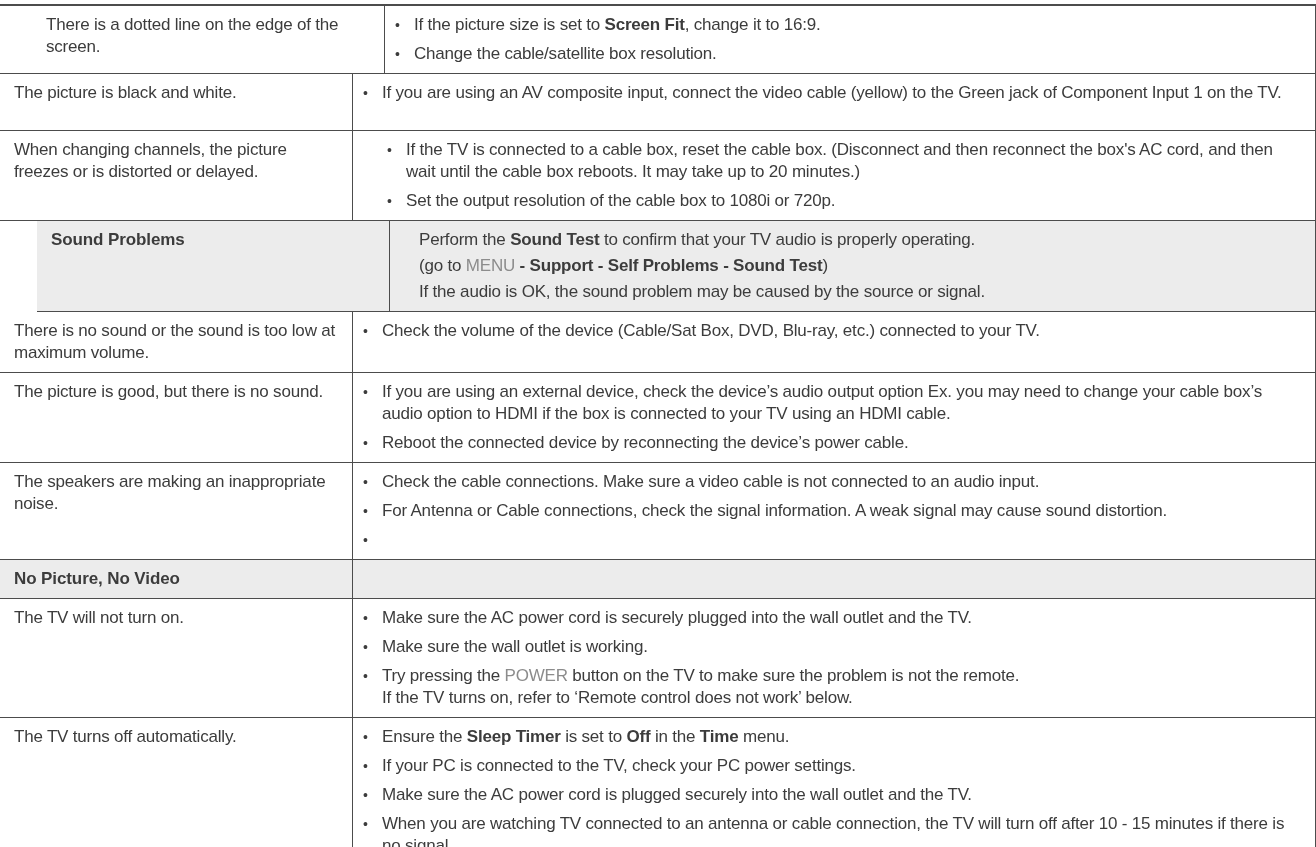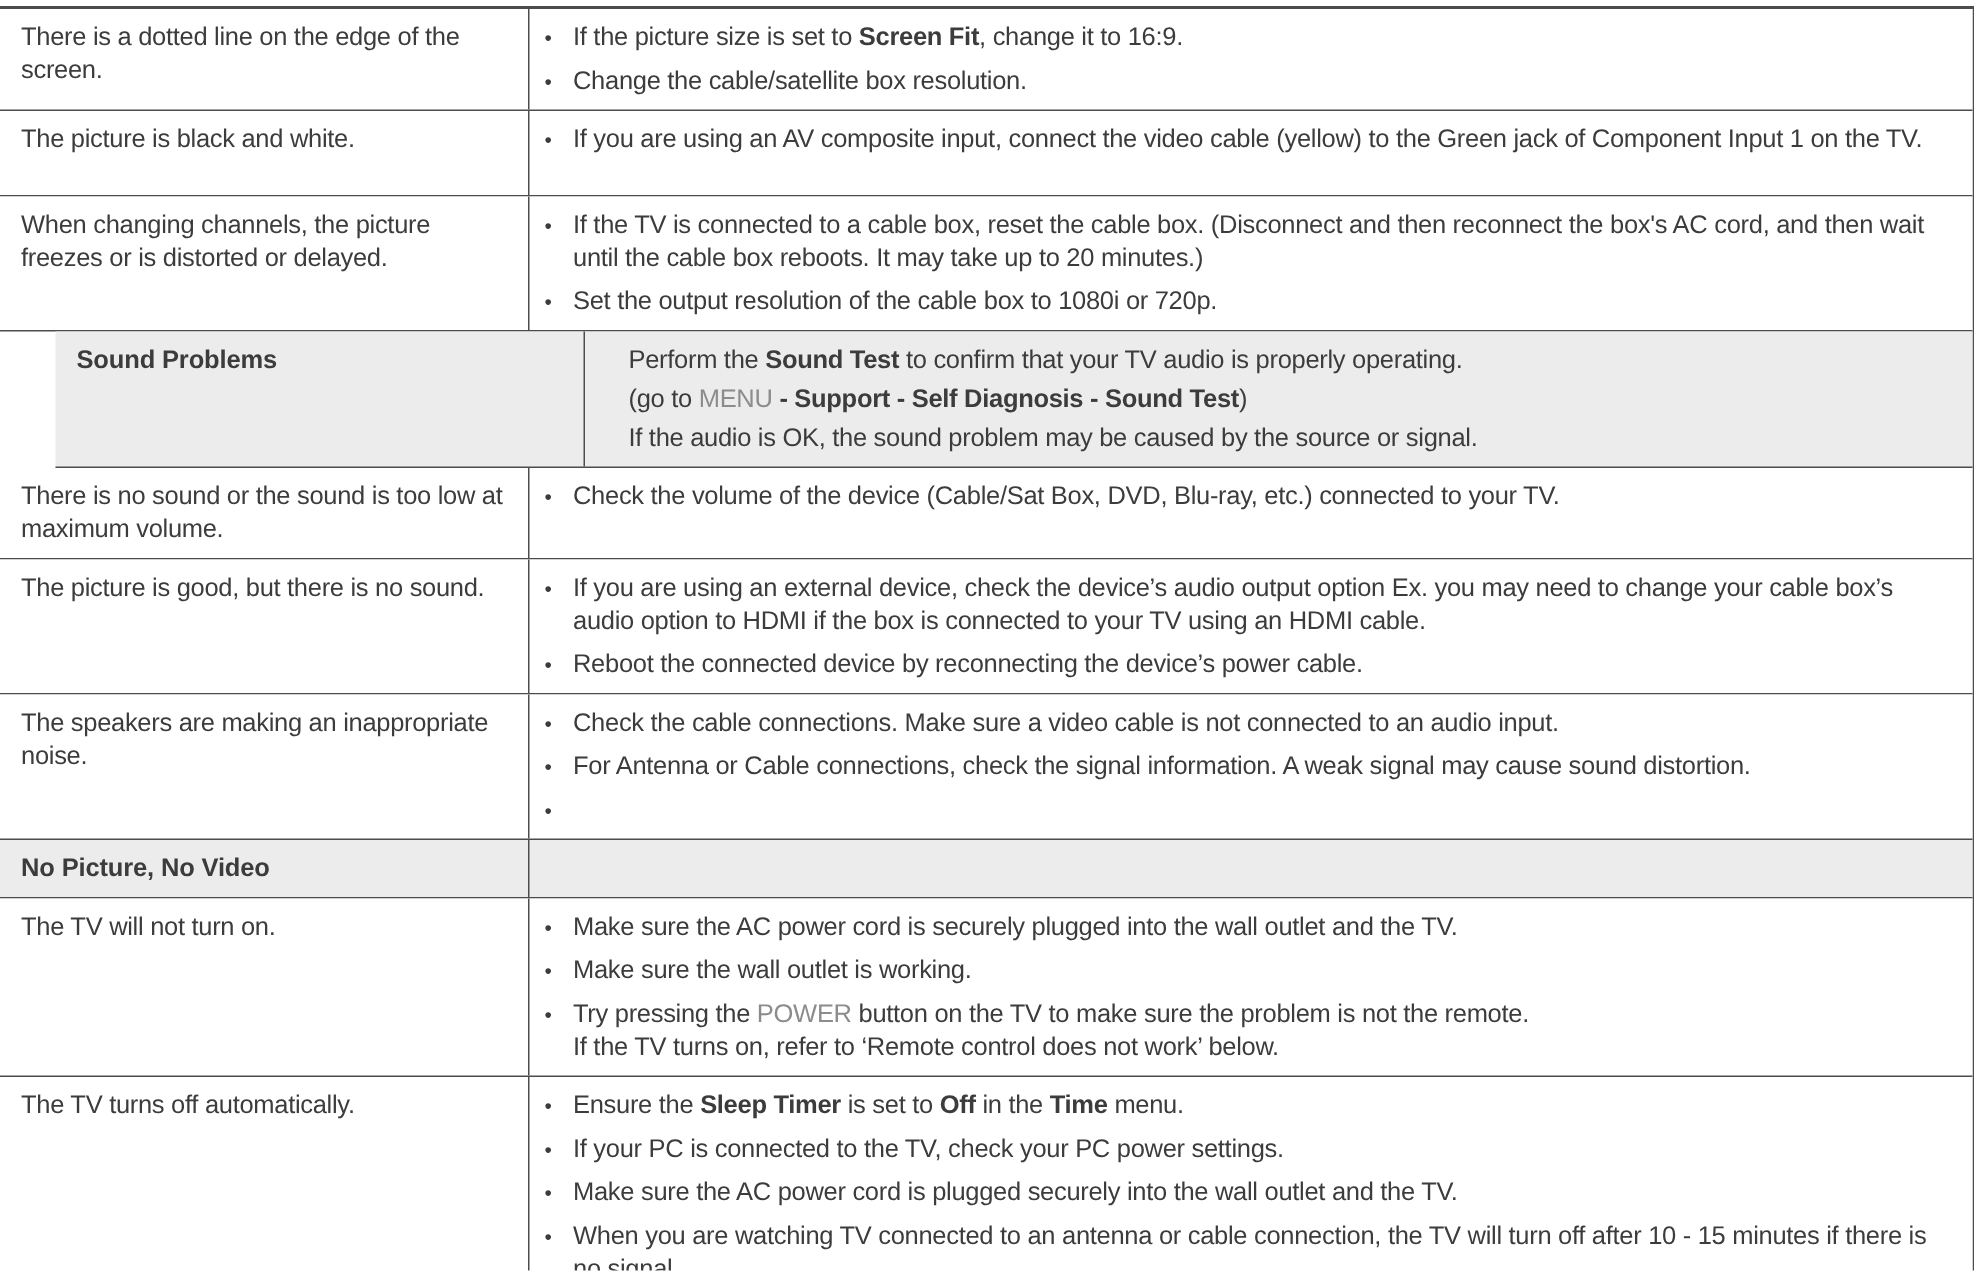--- a/index.html
+++ b/index.html
@@ -16,23 +16,23 @@
     font-family:"Liberation Sans", sans-serif;
   }
   .page{width:1316px;height:847px;padding-top:4px;}
   .table{
     border-top:2px solid var(--border);
     border-right:1px solid var(--border);
     width:100%;
   }
   .row{display:flex;border-bottom:1px solid var(--border);background:#fff;}
   .row.section{background:var(--section-bg);}
-  .row:nth-child(1){min-height:67px;}
+  .row:nth-child(1){min-height:67px;padding-left:32px;}
   .row:nth-child(2){min-height:57px;}
-  .row:nth-child(3){min-height:85px;}
+  .row:nth-child(3){min-height:85px;gap:24px;}
   .row:nth-child(4){min-height:90px;margin-left:37px;}
   .row:nth-child(5){min-height:55px;}
   .row:nth-child(6){min-height:86px;}
   .row:nth-child(7){min-height:97px;}
   .row:nth-child(8){min-height:37px;gap:28px;}
   .row:nth-child(9){min-height:116px;}
   .row:nth-child(10){min-height:146px;border-bottom:none;}
   .cell{padding:8px 12px 8px 14px;}
   .cell.left{
     width:353px;flex:none;
@@ -106,21 +106,21 @@
   </div>
       <div class="row section">
     <div class="cell left">
       <div class="cell-text"><span class="">Sound Problems</span></div>
     </div>
     <div class="cell right">
           <div class="item continuation">
             <span class="item-text"><span class="">Perform the </span><span class="seg-b ">Sound Test</span><span class=""> to confirm that your TV audio is properly operating.</span></span>
           </div>
           <div class="item continuation">
-            <span class="item-text"><span class="">(go to </span><span class="seg-g">MENU</span><span class="seg-b "> - Support - Self Diagnosis - Sound Test</span><span class="">)</span></span>
+            <span class="item-text"><span class="">(go to </span><span class="seg-g">MENU</span><span class="seg-b "> - Support - Self Problems - Sound Test</span><span class="">)</span></span>
           </div>
           <div class="item continuation">
             <span class="item-text"><span class="">If the audio is OK, the sound problem may be caused by the source or signal.</span></span>
           </div>
         </div>
   </div>
       <div class="row">
     <div class="cell left">
       <div class="cell-text"><span class="">There is no sound or the sound is too low at maximum volume.</span></div>
     </div>

